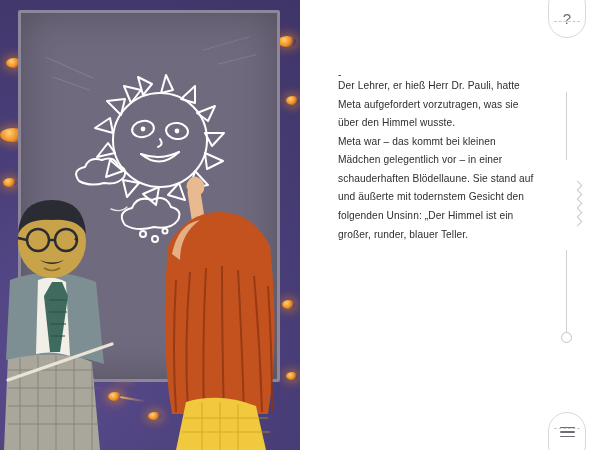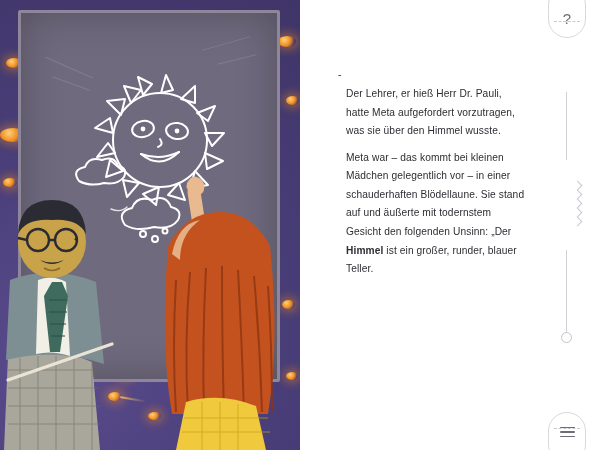--- a/index.html
+++ b/index.html
@@ -78,22 +78,22 @@
   #story {
     position: absolute;
     left: 38px; top: 66px;
     width: 196px;
     font-size: 10.2px;
     line-height: 1.82;
     color: #2d2d33;
     letter-spacing: 0.1px;
   }
   #story .dash { display: block; height: 11px; }
-  #story p { margin: 8px; }
-  #story b { font-weight: bold; }
+  #story p { margin: 0; }
+  #story b { font-weight: normal; }
 
   
   .scroll-track {
     position: absolute;
     left: 266px; top: 92px;
     width: 1px; height: 68px;
     background: #cfcfd6;
   }
   .scroll-track.lower {
     top: 250px; height: 82px;

